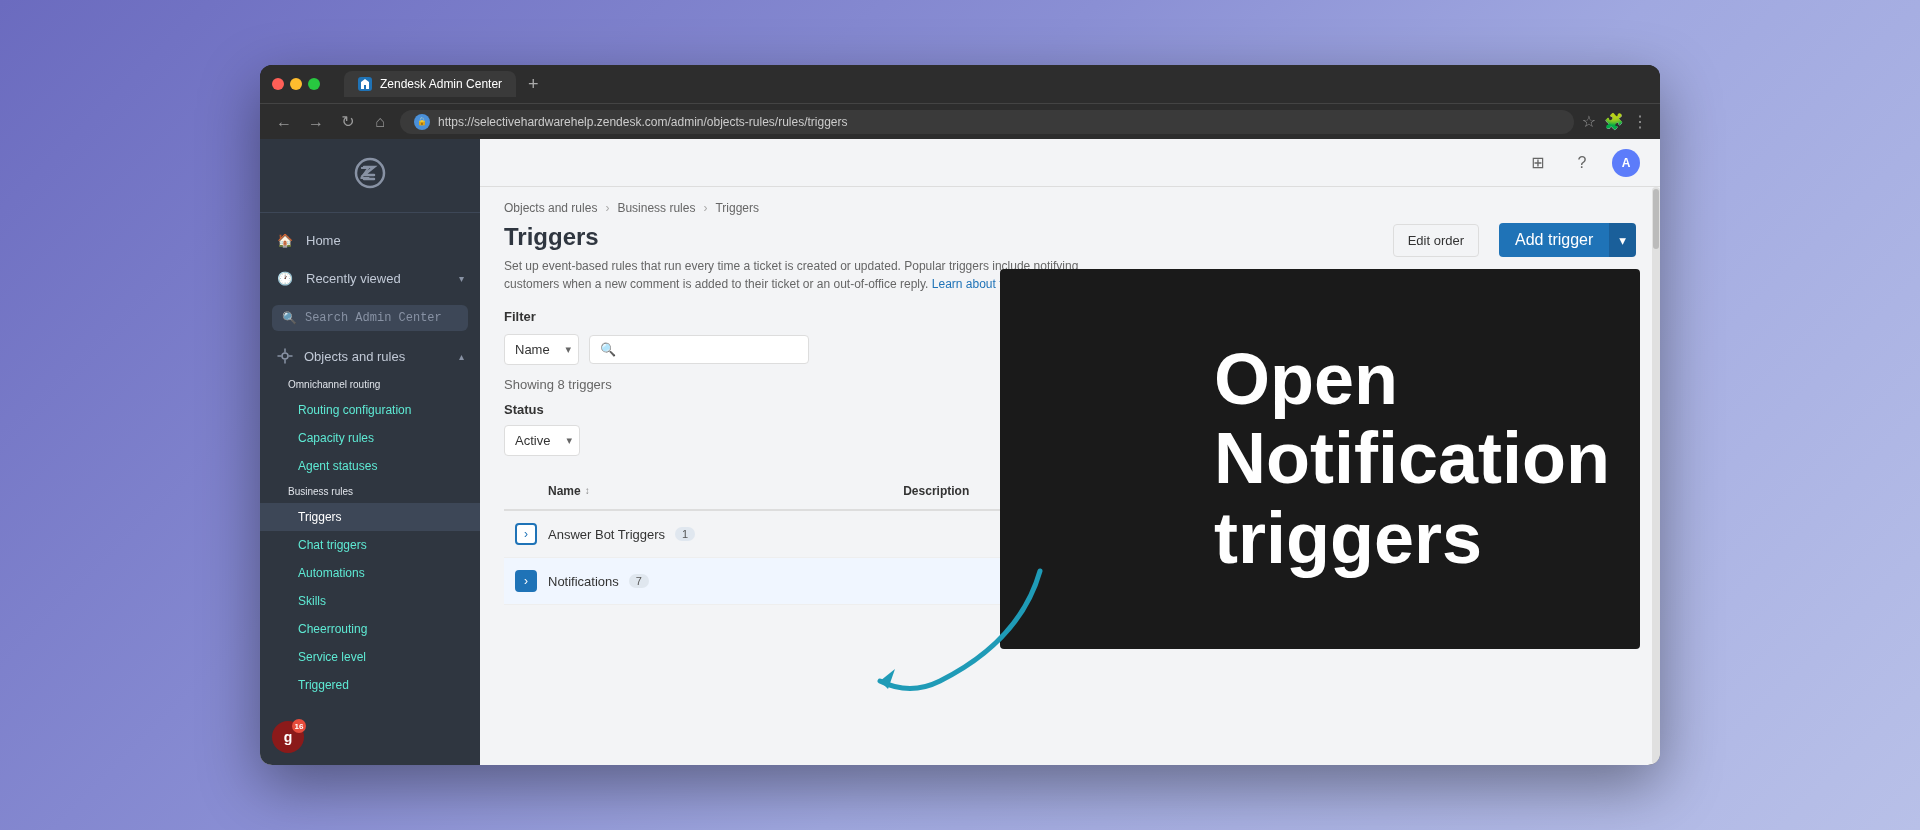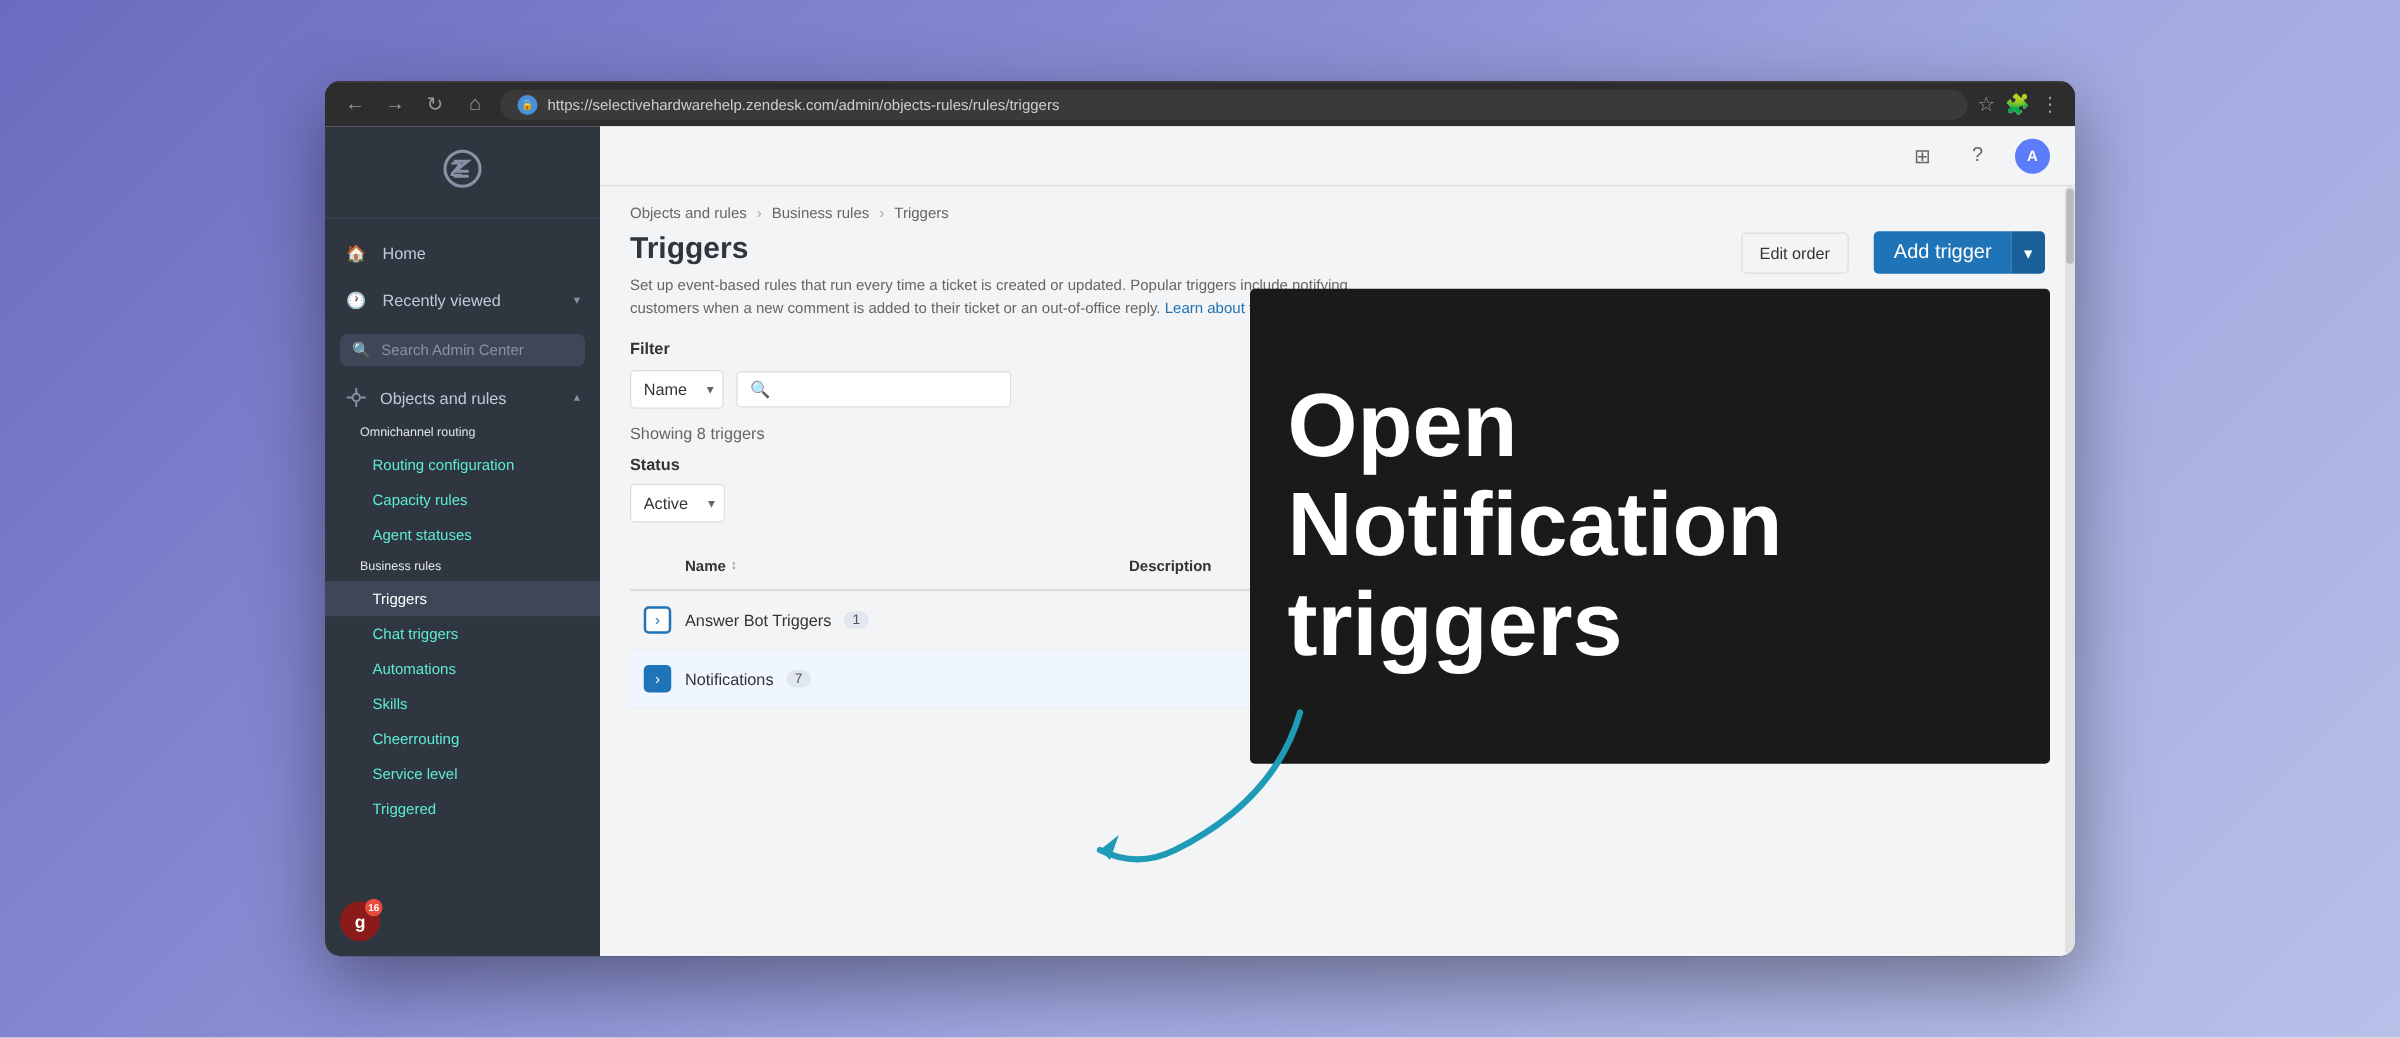--- a/index.html
+++ b/index.html
@@ -201,20 +201,21 @@
       align-items: center;
       gap: 8px;
     }
     .sidebar-search input {
       background: none;
       border: none;
       outline: none;
       color: #c1c9d6;
       font-size: 12px;
       width: 100%;
+      font-family: Liberation Mono, monospace;
     }
     .sidebar-search input::placeholder { color: #8892a4; }
 
     .sidebar-section {
       padding: 0;
     }
 
     .sidebar-section-header {
       display: flex;
       align-items: center;
@@ -550,21 +551,21 @@
     .overlay {
       position: absolute;
       top: 130px;
       right: 20px;
       width: 640px;
       height: 380px;
       background: #1a1a1a;
       border-radius: 4px;
       display: flex;
       align-items: center;
-      justify-content: flex-start;
+      justify-content: flex-end;
       z-index: 10;
     }
     .overlay-text {
       color: white;
       font-size: 72px;
       font-weight: 700;
       line-height: 1.1;
       text-align: left;
       padding: 30px;
     }
@@ -595,20 +596,38 @@
       border-radius: 3px;
       margin: 1px;
       margin-top: 2px;
     }
   </style>
 </head>
 <body>
 
 <div class="browser-window">
 
+  <div class="title-bar">
+    <div class="traffic-lights">
+      <div class="traffic-light tl-red"></div>
+      <div class="traffic-light tl-yellow"></div>
+      <div class="traffic-light tl-green"></div>
+    </div>
+    <div class="tab-bar">
+      <div class="tab">
+        <div class="tab-icon">
+          <svg viewBox="0 0 10 10">
+              <path d="M5 0L9 3V10H6V6H4V10H1V3Z" fill="white"></path>
+            </svg>
+        </div>
+        <span>Zendesk Admin Center</span>
+      </div>
+      <button class="new-tab">+</button>
+    </div>
+  </div>
 
   <div class="nav-bar">
     <button class="nav-btn">←</button>
     <button class="nav-btn">→</button>
     <button class="nav-btn">↻</button>
     <button class="nav-btn">⌂</button>
     <div class="address-bar">
       <div class="lock-icon">🔒</div>
       <span class="url-text">https://selectivehardwarehelp.zendesk.com/admin/objects-rules/rules/triggers</span>
     </div>

